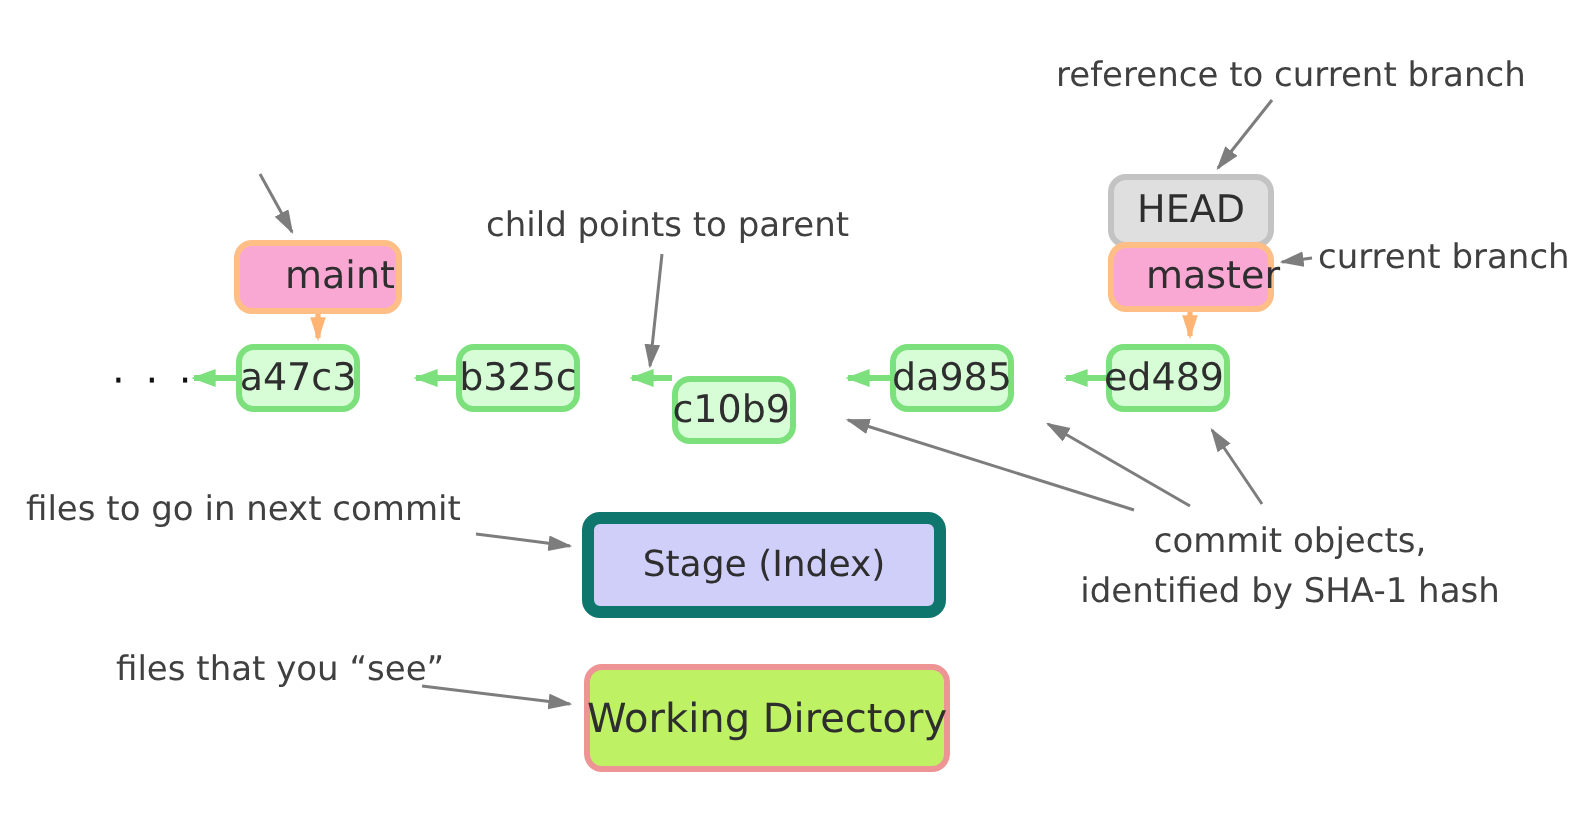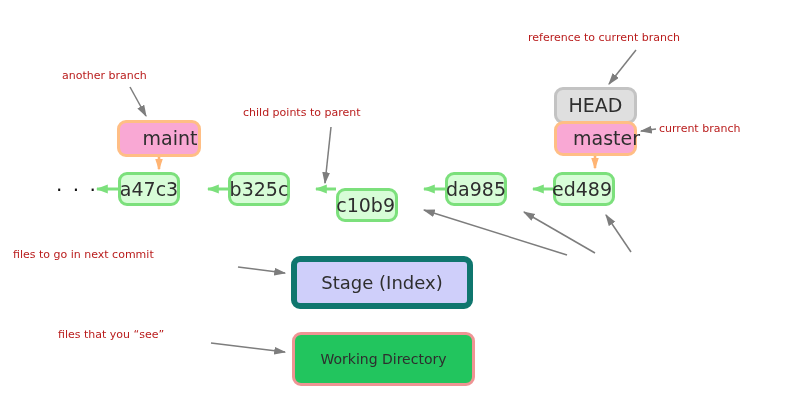--- a/index.html
+++ b/index.html
@@ -13,23 +13,23 @@
   .arrows line.o{stroke:#ffb473;stroke-width:2.6;}
   .arrows line.a{stroke:#7d7d7d;stroke-width:1.5;}
   .box{
     position:absolute;box-sizing:border-box;display:flex;align-items:center;justify-content:center;
     border-radius:9px;font-size:19px;line-height:1;white-space:nowrap;
   }
   .commit{border:3px solid #7ce07c;background:#d7fdd7;width:62px;height:34px;}
   .branch{border:3px solid #ffbe85;background:#f9a8d4;padding-left:22px;}
   .headbox{border:3px solid #c3c3c3;background:#dfdfdf;}
   .stage{border:6px solid #0f766e;background:#cfcffa;font-size:18px;}
-  .working{border:3px solid #ef9494;background:#22c55e;font-size:14px;}
+  .working{border:3px solid #ef9494;background:#bef264;font-size:20px;}
   .note{
-    position:absolute;font-size:11px;line-height:18px;white-space:nowrap;color:#b91c1c;
+    position:absolute;font-size:17px;line-height:18px;white-space:nowrap;color:#404040;
   }
   .note.center{text-align:center;white-space:normal;line-height:25px;}
   .ellipsis{
     position:absolute;font-size:20px;letter-spacing:2px;color:#111;
   }
 </style>
 </head>
 <body>
 
 <div class="canvas">
@@ -95,22 +95,25 @@
     <span>master</span>
   </div>
 
   <div class="box stage" style="left:291px;top:256px;width:182px;height:53px;">
     <span>Stage (Index)</span>
   </div>
   <div class="box working" style="left:292px;top:332px;width:183px;height:54px;">
     <span>Working Directory</span>
   </div>
 
-  <div class="note" style="left:62px;top:67px;">another branch</div>
   <div class="note" style="left:243px;top:104px;">child points to parent</div>
   <div class="note" style="left:528px;top:29px;">reference to current branch</div>
   <div class="note" style="left:659px;top:120px;">current branch</div>
 
+  <div class="note center" style="left:535px;top:259px;width:220px;">
+    <span style="display:block;">commit objects,</span>
+    <span style="display:block;">identified by SHA-1 hash</span>
+  </div>
 
   <div class="note" style="left:13px;top:246px;">files to go in next commit</div>
   <div class="note" style="left:58px;top:326px;">files that you “see”</div>
 
 </div>
 
 </body></html>

